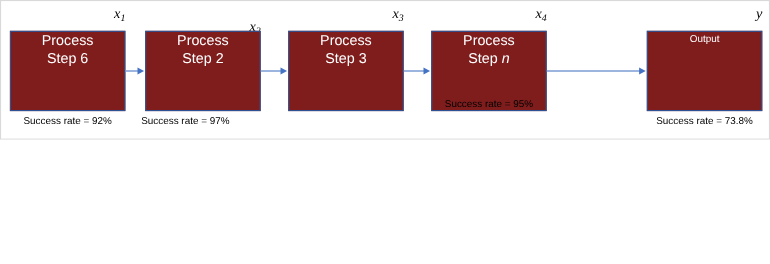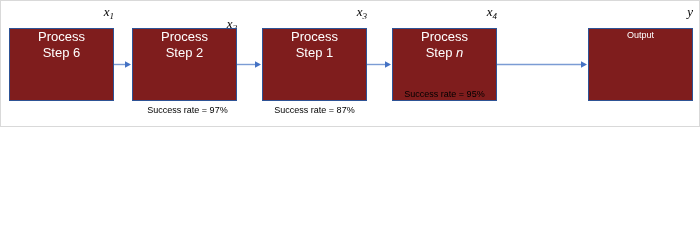--- a/index.html
+++ b/index.html
@@ -97,52 +97,52 @@
 
 <div id="canvas">
 
   <div class="var-label" style="left:8px; top:4px; width:105px;">
     <span>x</span><span class="sub">1</span>
   </div>
   <div class="node process" style="left:8px; top:27px; width:105px; height:73px;">
     <div class="node-line">Process</div>
     <div class="node-line"><span>Step 6</span><span class="ital"></span></div>
   </div>
+  <div class="caption" style="left:3px; top:104px; width:115px;">Success rate = 92%</div>
 
   <div class="arrow" style="left:113px; top:59px; width:18px;">
     <svg width="18" height="9" viewBox="0 0 18 9">
       <line x1="0" y1="4.5" x2="12" y2="4.5" stroke="#7B9CD4" stroke-width="1.4"></line>
       <polygon points="11,1.3 17,4.5 11,7.7" fill="#4472C4"></polygon>
     </svg>
   </div>
 
   <div class="var-label" style="left:131px; top:16px; width:105px;">
     <span>x</span><span class="sub">2</span>
   </div>
   <div class="node process" style="left:131px; top:27px; width:105px; height:73px;">
     <div class="node-line">Process</div>
     <div class="node-line"><span>Step 2</span><span class="ital"></span></div>
   </div>
-  <div class="caption" style="left:129px; top:104px; width:115px;">Success rate = 97%</div>
+  <div class="caption" style="left:110px; top:104px; width:115px;">Success rate = 97%</div>
 
   <div class="arrow" style="left:236px; top:59px; width:25px;">
     <svg width="25" height="9" viewBox="0 0 25 9">
       <line x1="0" y1="4.5" x2="19" y2="4.5" stroke="#7B9CD4" stroke-width="1.4"></line>
       <polygon points="18,1.3 24,4.5 18,7.7" fill="#4472C4"></polygon>
     </svg>
   </div>
 
   <div class="var-label" style="left:261px; top:4px; width:105px;">
     <span>x</span><span class="sub">3</span>
   </div>
   <div class="node process" style="left:261px; top:27px; width:105px; height:73px;">
     <div class="node-line">Process</div>
-    <div class="node-line"><span>Step 1</span><span class="ital"></span></div>
+    <div class="node-line"><span>Step 3</span><span class="ital"></span></div>
   </div>
-  <div class="caption" style="left:256px; top:104px; width:115px;">Success rate = 87%</div>
 
   <div class="arrow" style="left:366px; top:59px; width:25px;">
     <svg width="25" height="9" viewBox="0 0 25 9">
       <line x1="0" y1="4.5" x2="19" y2="4.5" stroke="#7B9CD4" stroke-width="1.4"></line>
       <polygon points="18,1.3 24,4.5 18,7.7" fill="#4472C4"></polygon>
     </svg>
   </div>
 
   <div class="var-label" style="left:391px; top:4px; width:105px;">
     <span>x</span><span class="sub">4</span>
@@ -159,14 +159,15 @@
       <polygon points="84,1.3 90,4.5 84,7.7" fill="#4472C4"></polygon>
     </svg>
   </div>
 
   <div class="var-label" style="left:587px; top:4px; width:105px;">
     <span>y</span><span class="sub"></span>
   </div>
   <div class="node output" style="left:587px; top:27px; width:105px; height:73px;">
     <div class="node-line">Output</div>
   </div>
+  <div class="caption" style="left:582px; top:104px; width:115px;">Success rate = 73.8%</div>
 
 </div>
 
 </body></html>

